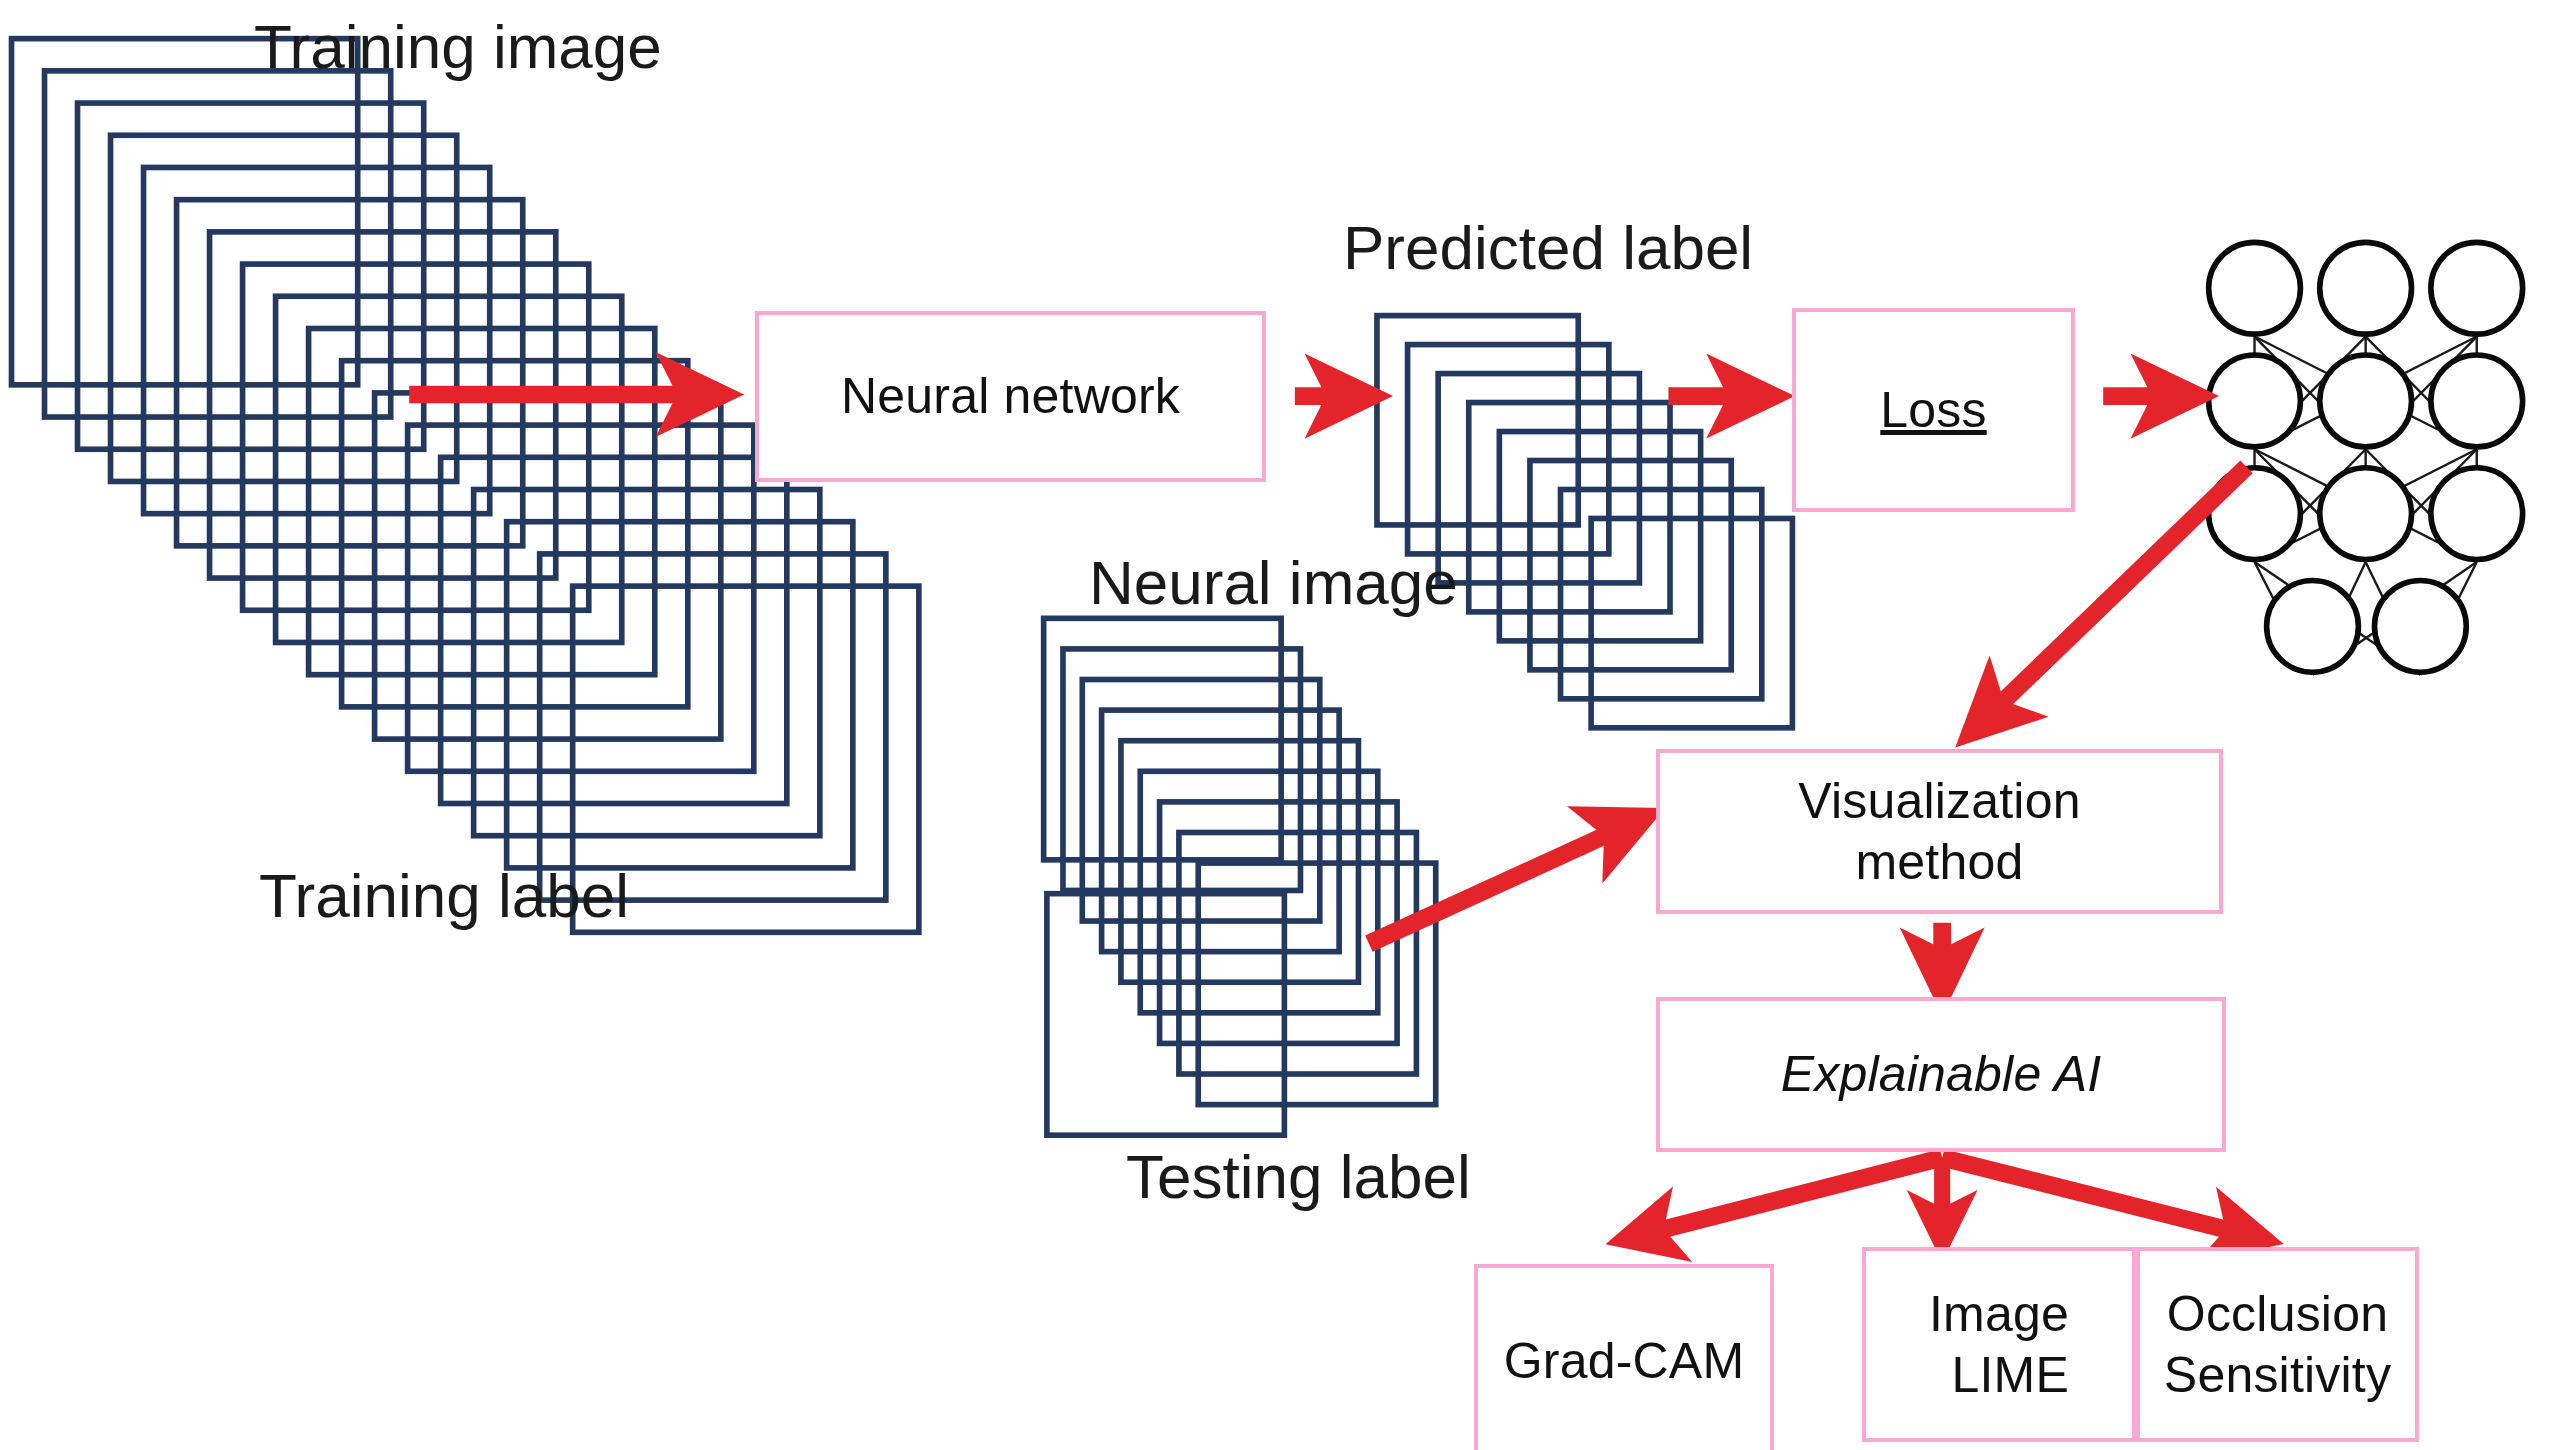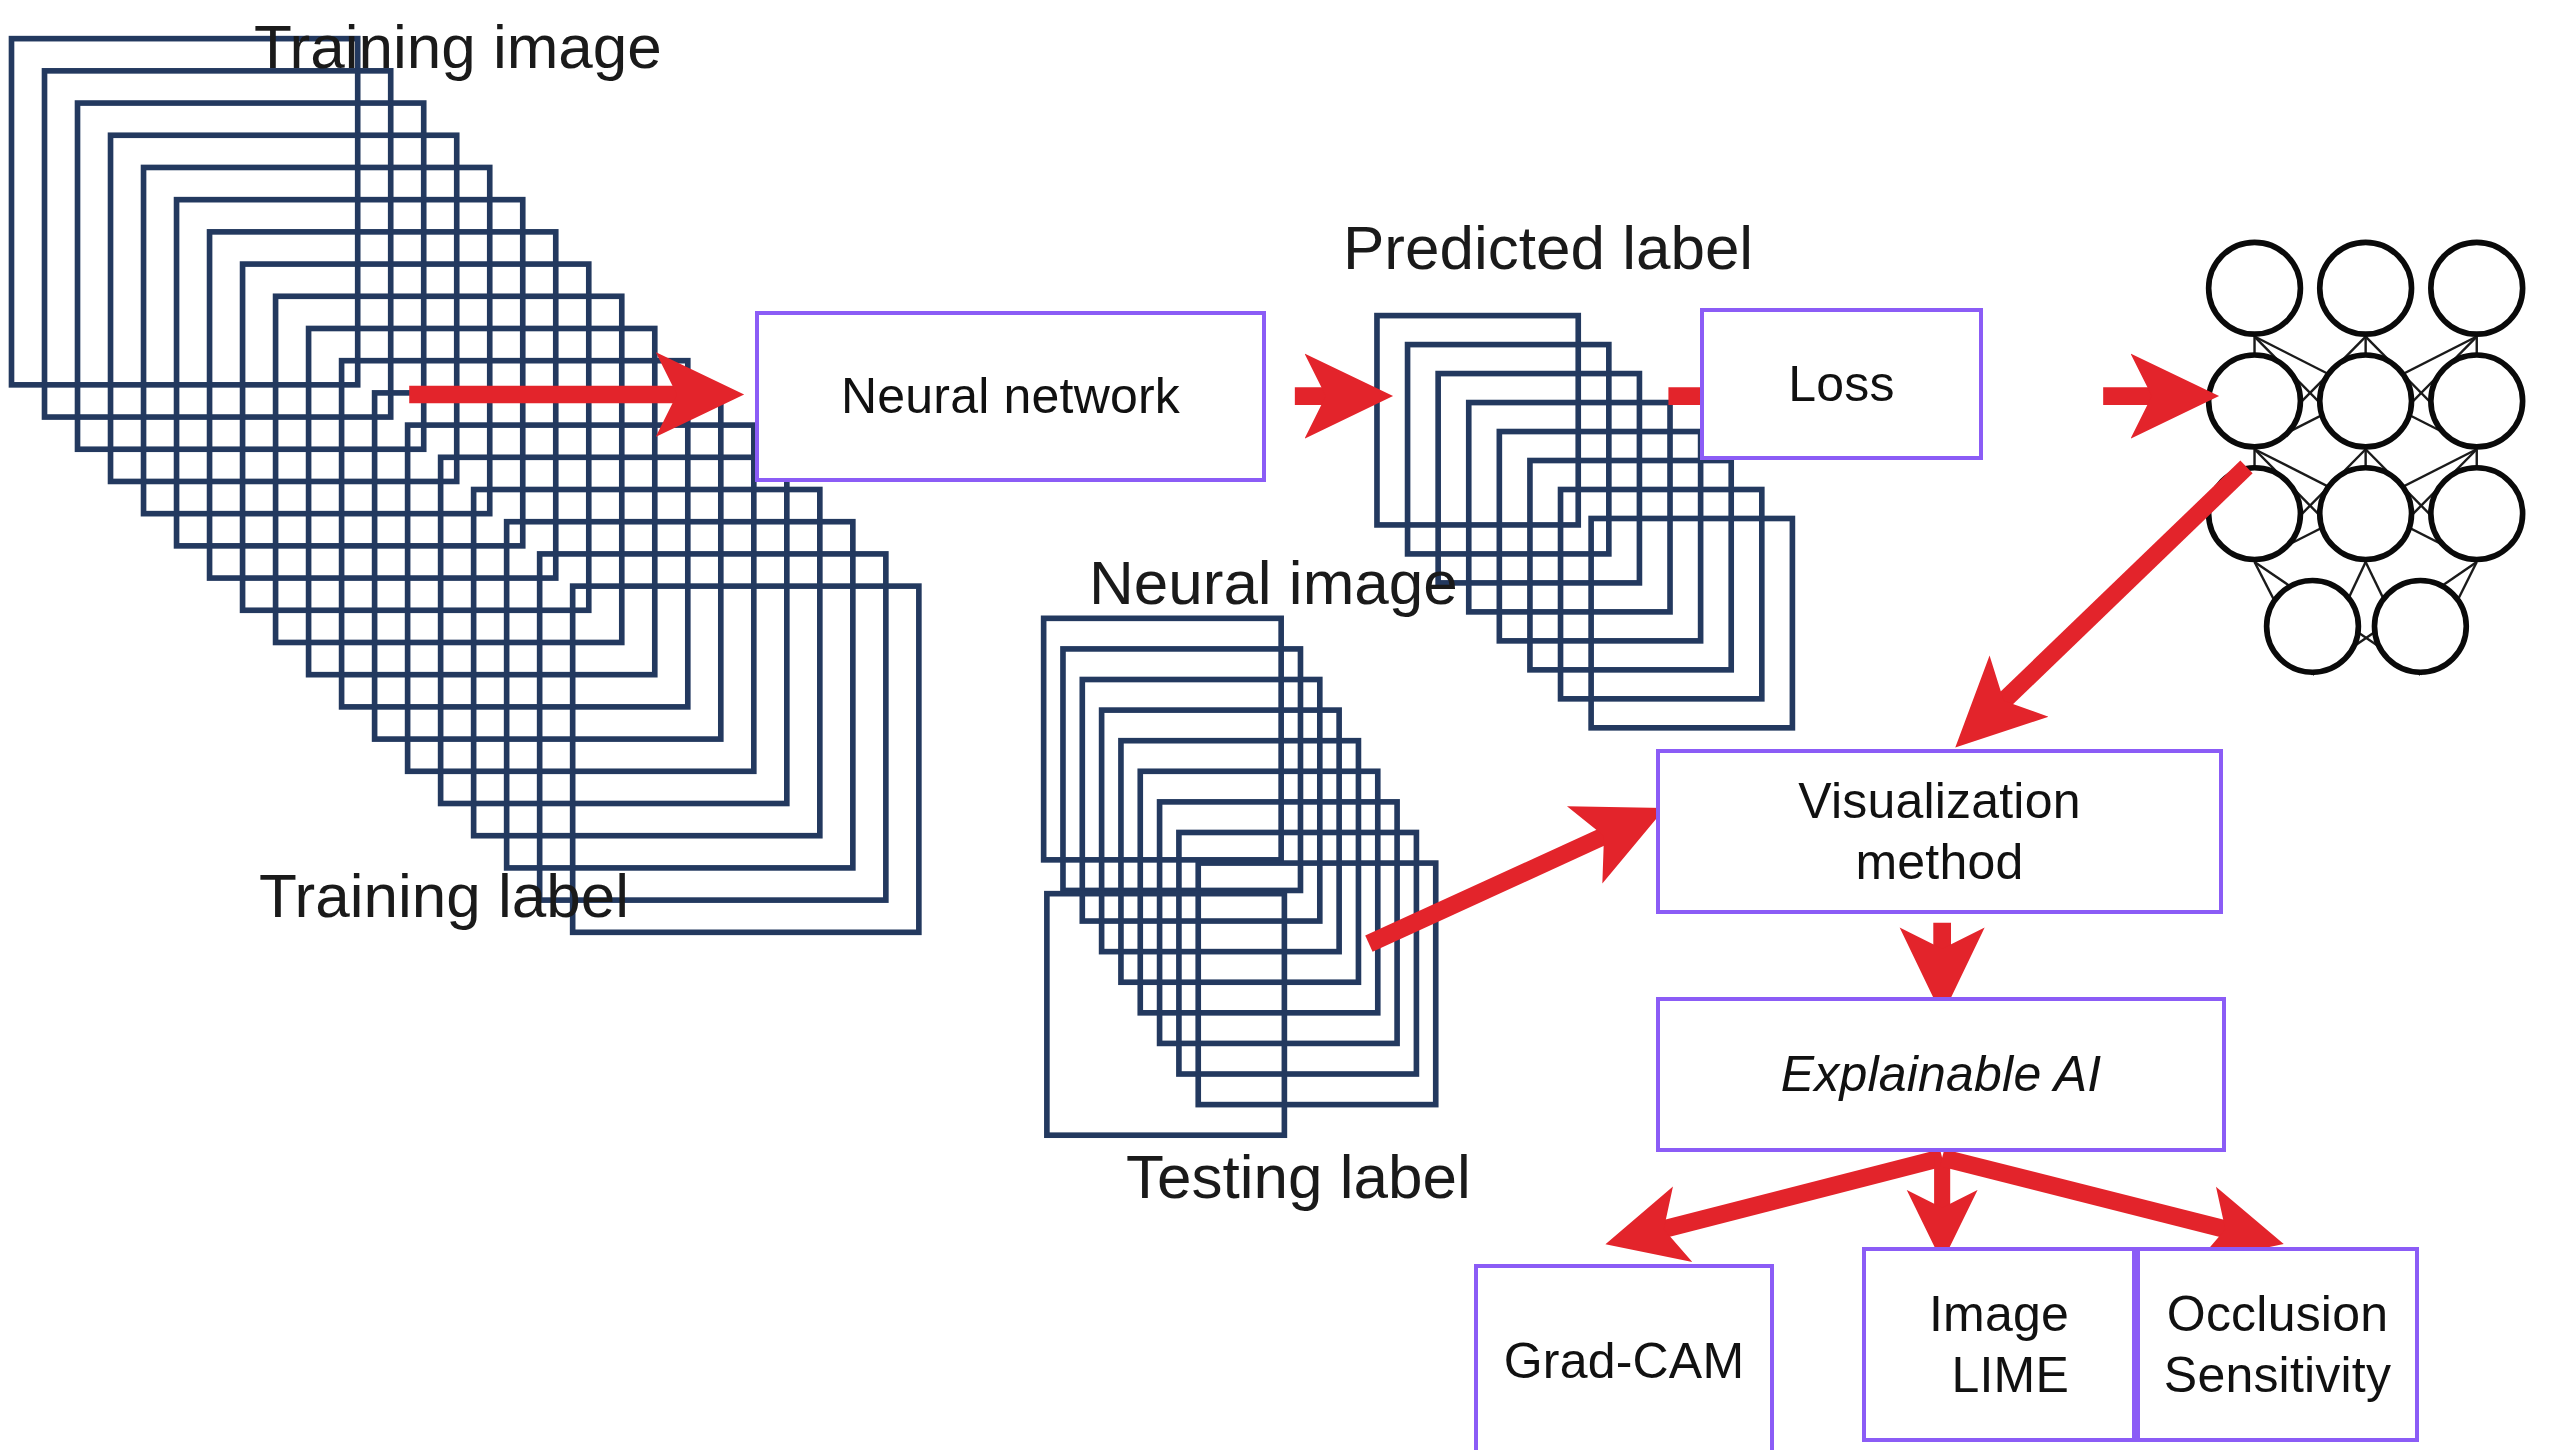--- a/index.html
+++ b/index.html
@@ -20,21 +20,21 @@
   #svg-layer {
     position: absolute;
     left: 0;
     top: 0;
     width: 2576px;
     height: 1450px;
   }
   .flow-box {
     position: absolute;
     box-sizing: border-box;
-    border: 4px solid #8b5cf6;
+    border: 4px solid #f9a8d4;
     background: #ffffff;
     display: flex;
     align-items: center;
     justify-content: center;
     text-align: center;
     color: #111111;
     font-size: 50px;
     line-height: 1.22;
     letter-spacing: 0.2px;
     z-index: 3;
@@ -217,21 +217,21 @@
 
 
   <div class="caption" style="left:1089px; top:549px;">Neural image</div>
 
   <div class="caption" style="left:1126px; top:1143px;">Testing label</div>
 
   <div class="flow-box" style="left:755px; top:311px; width:511px; height:171px;">
     <span class="box-label">Neural network</span>
   </div>
 
-  <div class="flow-box" style="left:1700px; top:308px; width:283px; height:152px;">
+  <div class="flow-box" style="left:1792px; top:308px; width:283px; height:204px;text-decoration:underline;">
     <span class="box-label">Loss</span>
   </div>
 
   <div class="flow-box" style="left:1656px; top:749px; width:567px; height:165px;">
     <span class="box-label">Visualization
 method</span>
   </div>
 
   <div class="flow-box" style="left:1656px; top:997px; width:570px; height:155px;font-style:italic;">
     <span class="box-label">Explainable AI</span>

